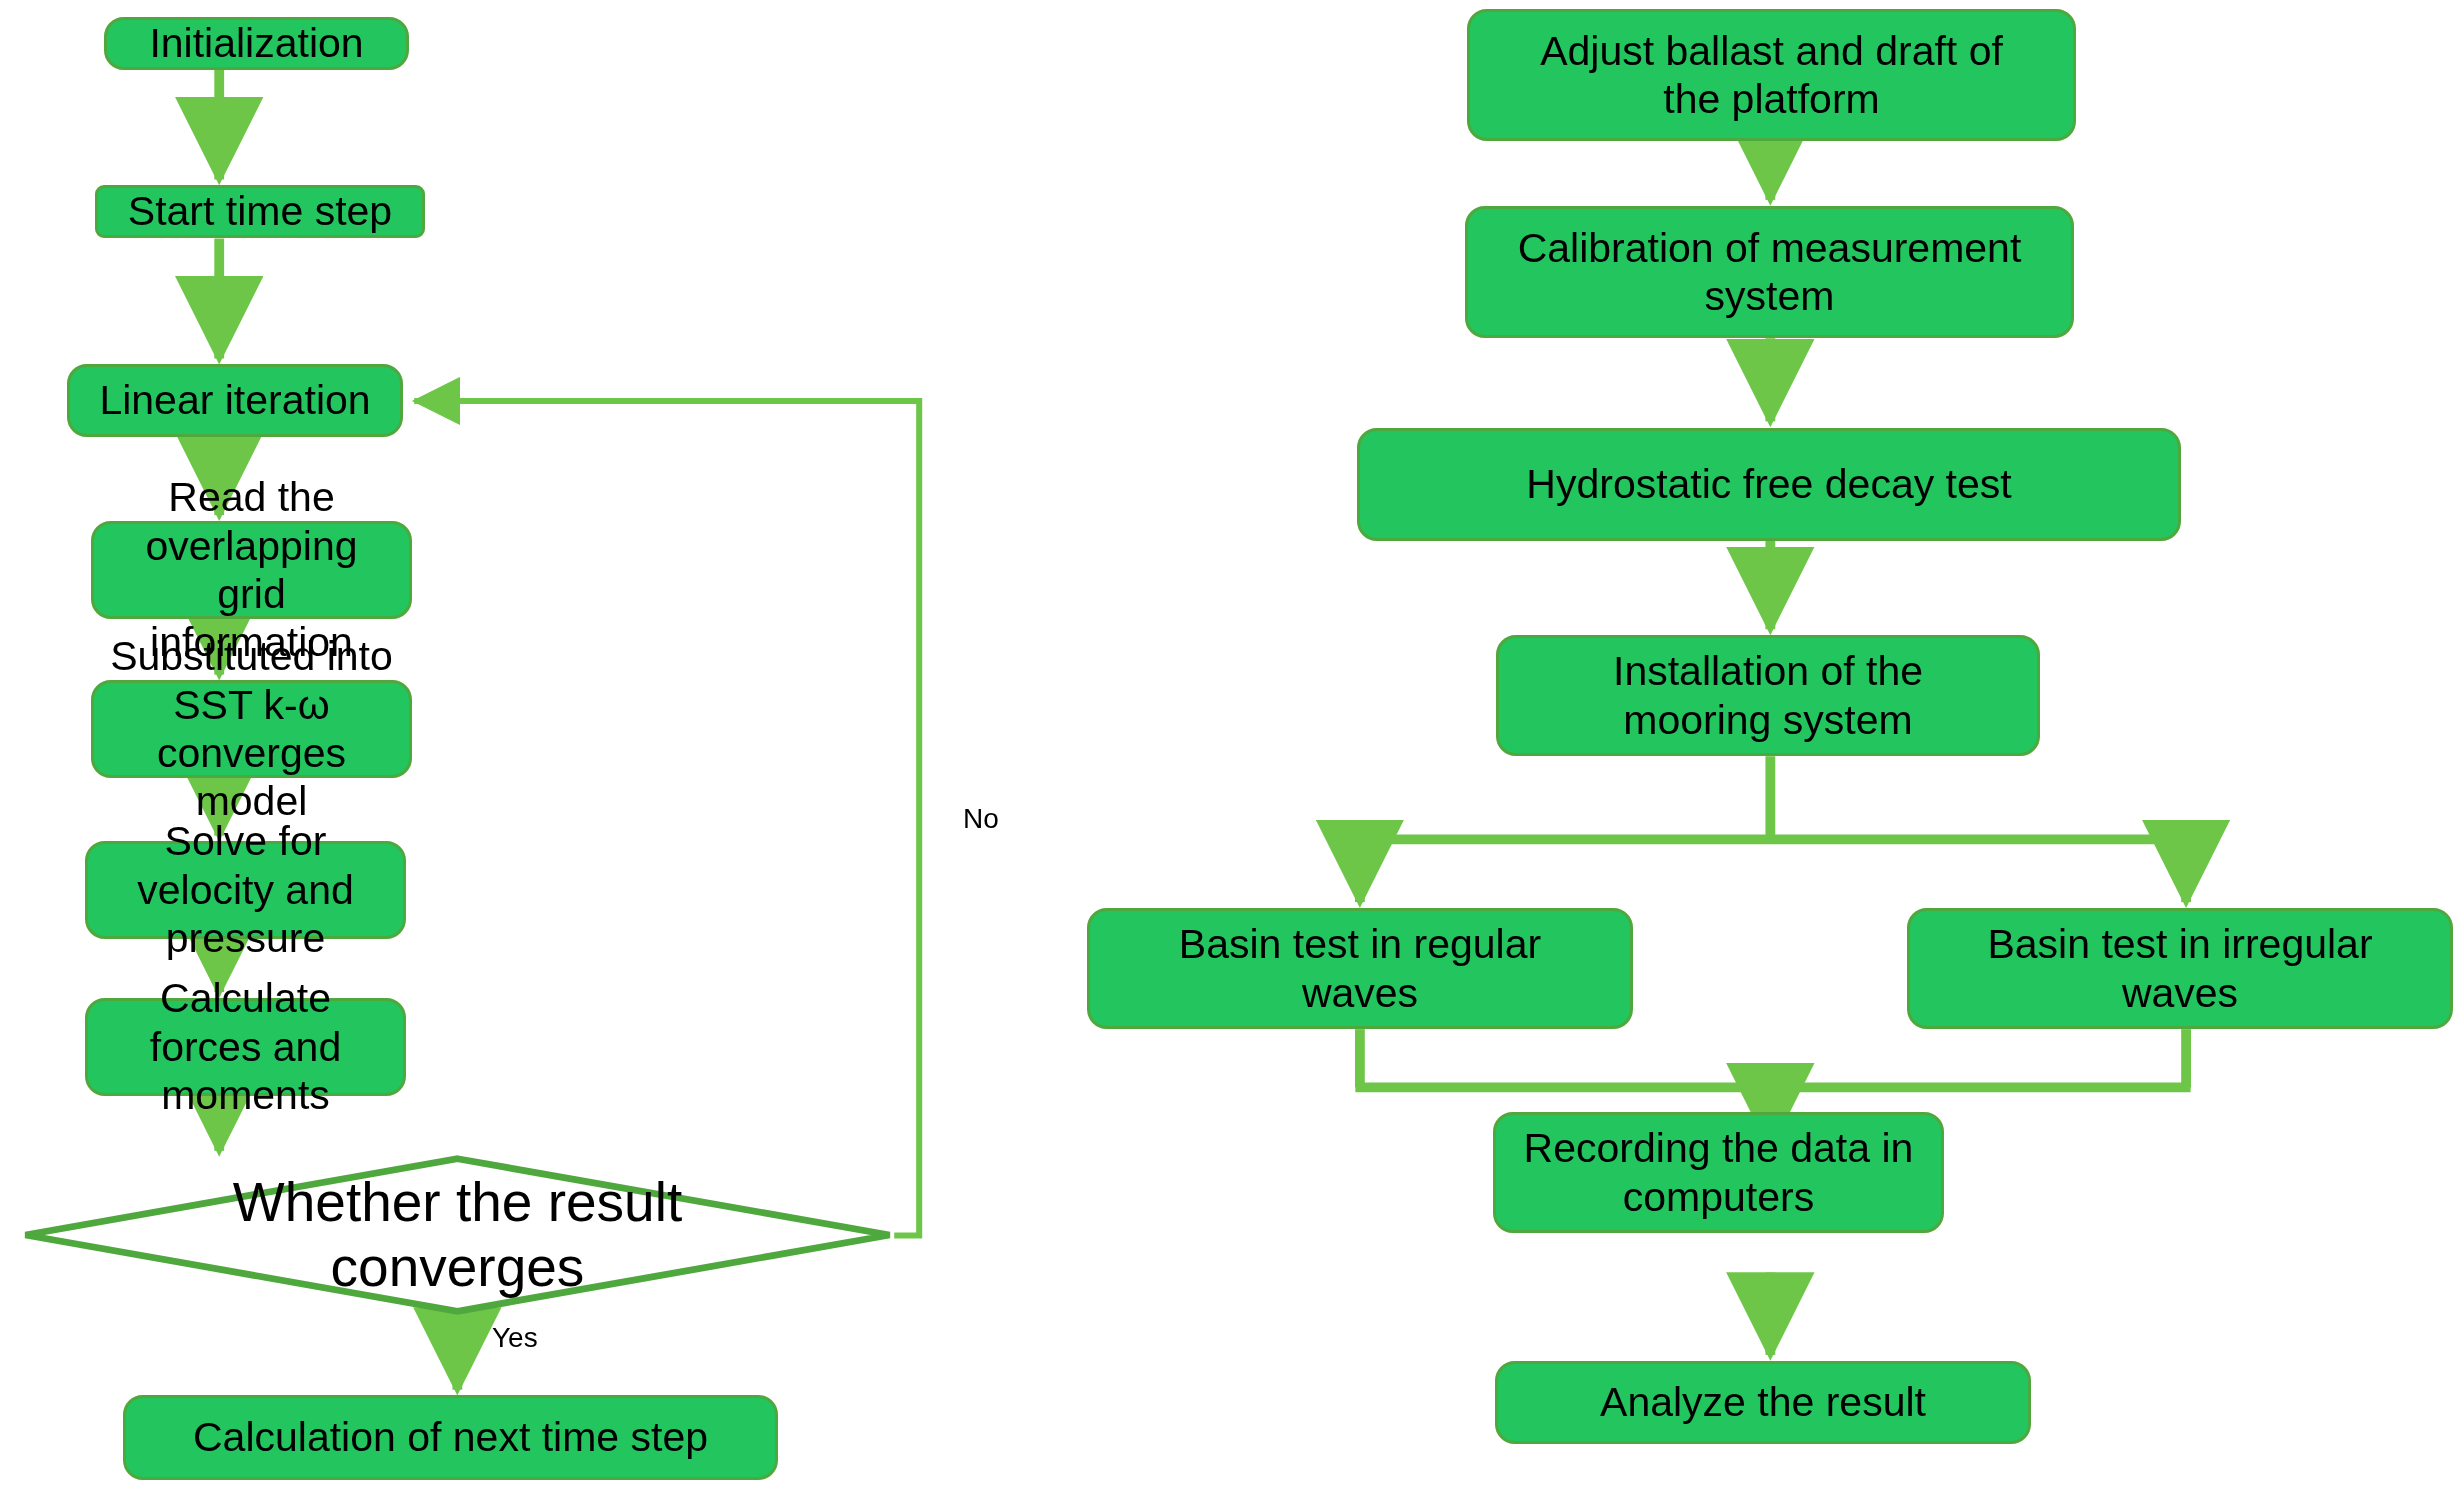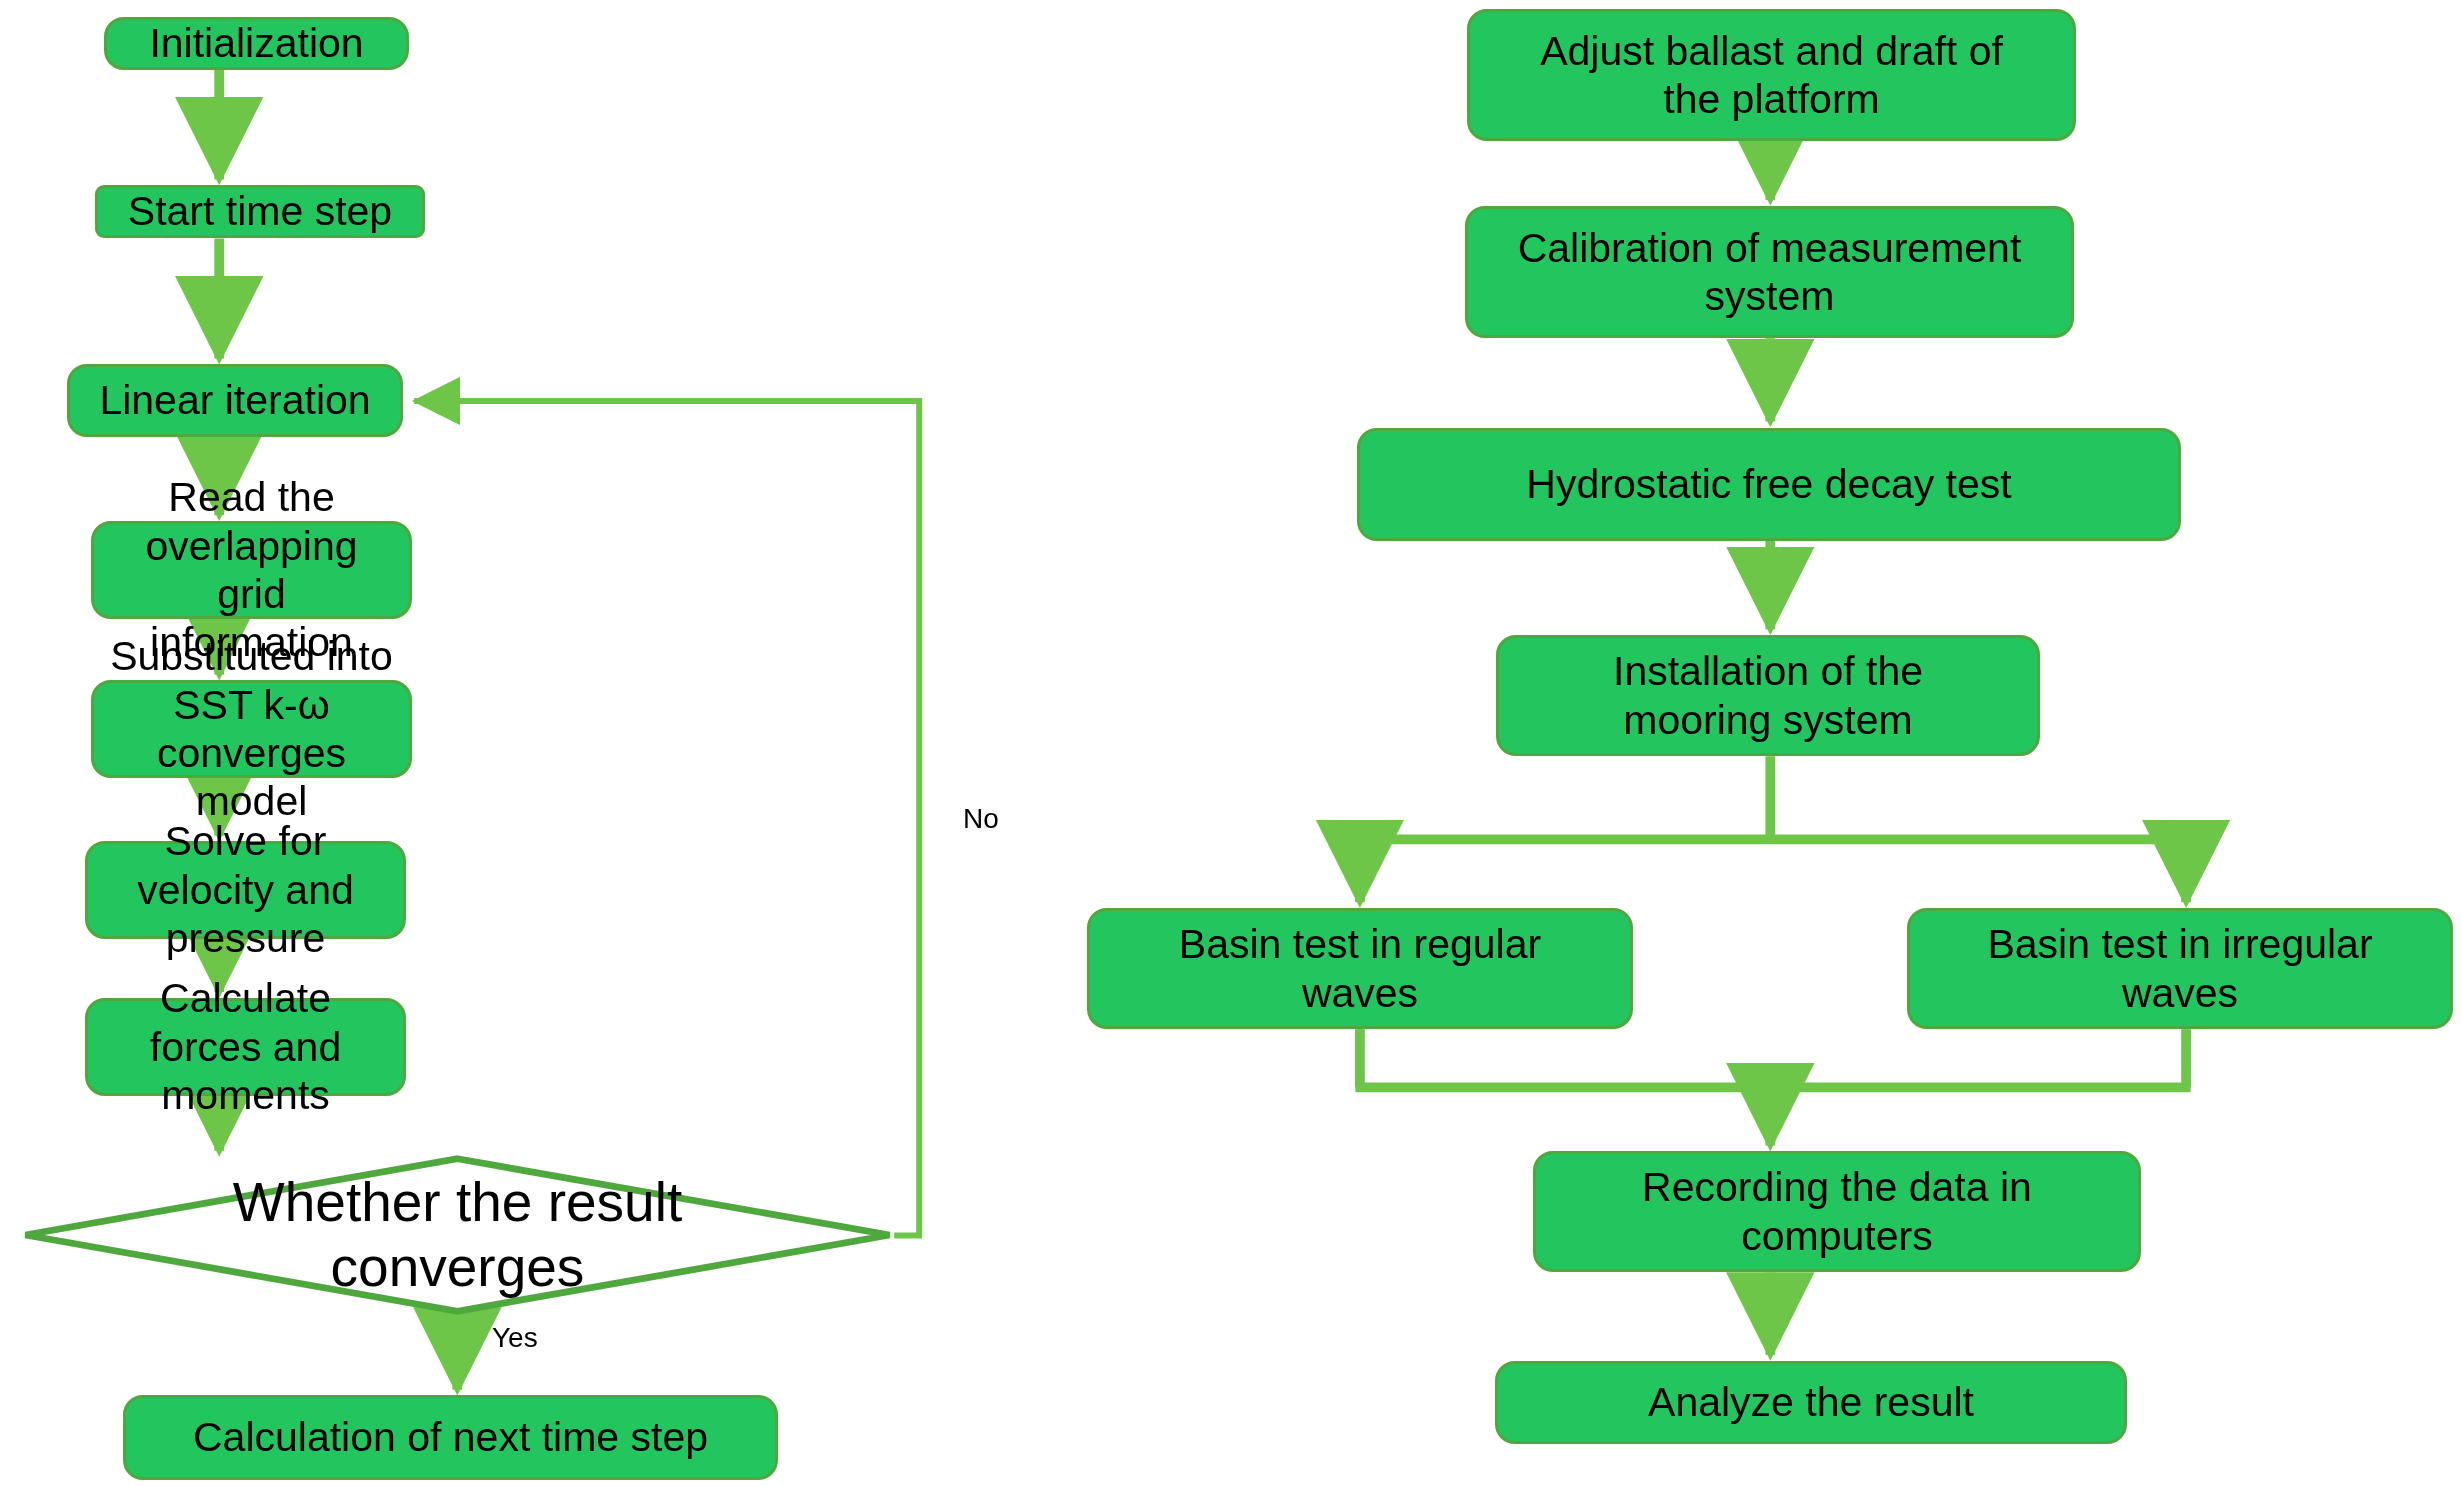--- a/index.html
+++ b/index.html
@@ -167,19 +167,19 @@
 
   <div class="node" style="left:1496px; top:635px; width:544px; height:121px;">Installation of the
 mooring system</div>
 
   <div class="node" style="left:1087px; top:908px; width:546px; height:121px;">Basin test in regular
 waves</div>
 
   <div class="node" style="left:1907px; top:908px; width:546px; height:121px;">Basin test in irregular
 waves</div>
 
-  <div class="node" style="left:1493px; top:1151px; width:608px; height:121px;margin-left:40px;">Recording the data in
+  <div class="node" style="left:1493px; top:1112px; width:451px; height:121px;">Recording the data in
 computers</div>
 
-  <div class="node" style="left:1495px; top:1361px; width:632px; height:83px;">Analyze the result</div>
+  <div class="node" style="left:1495px; top:1361px; width:536px; height:83px;">Analyze the result</div>
 
 </div>
 
 
 </body></html>

